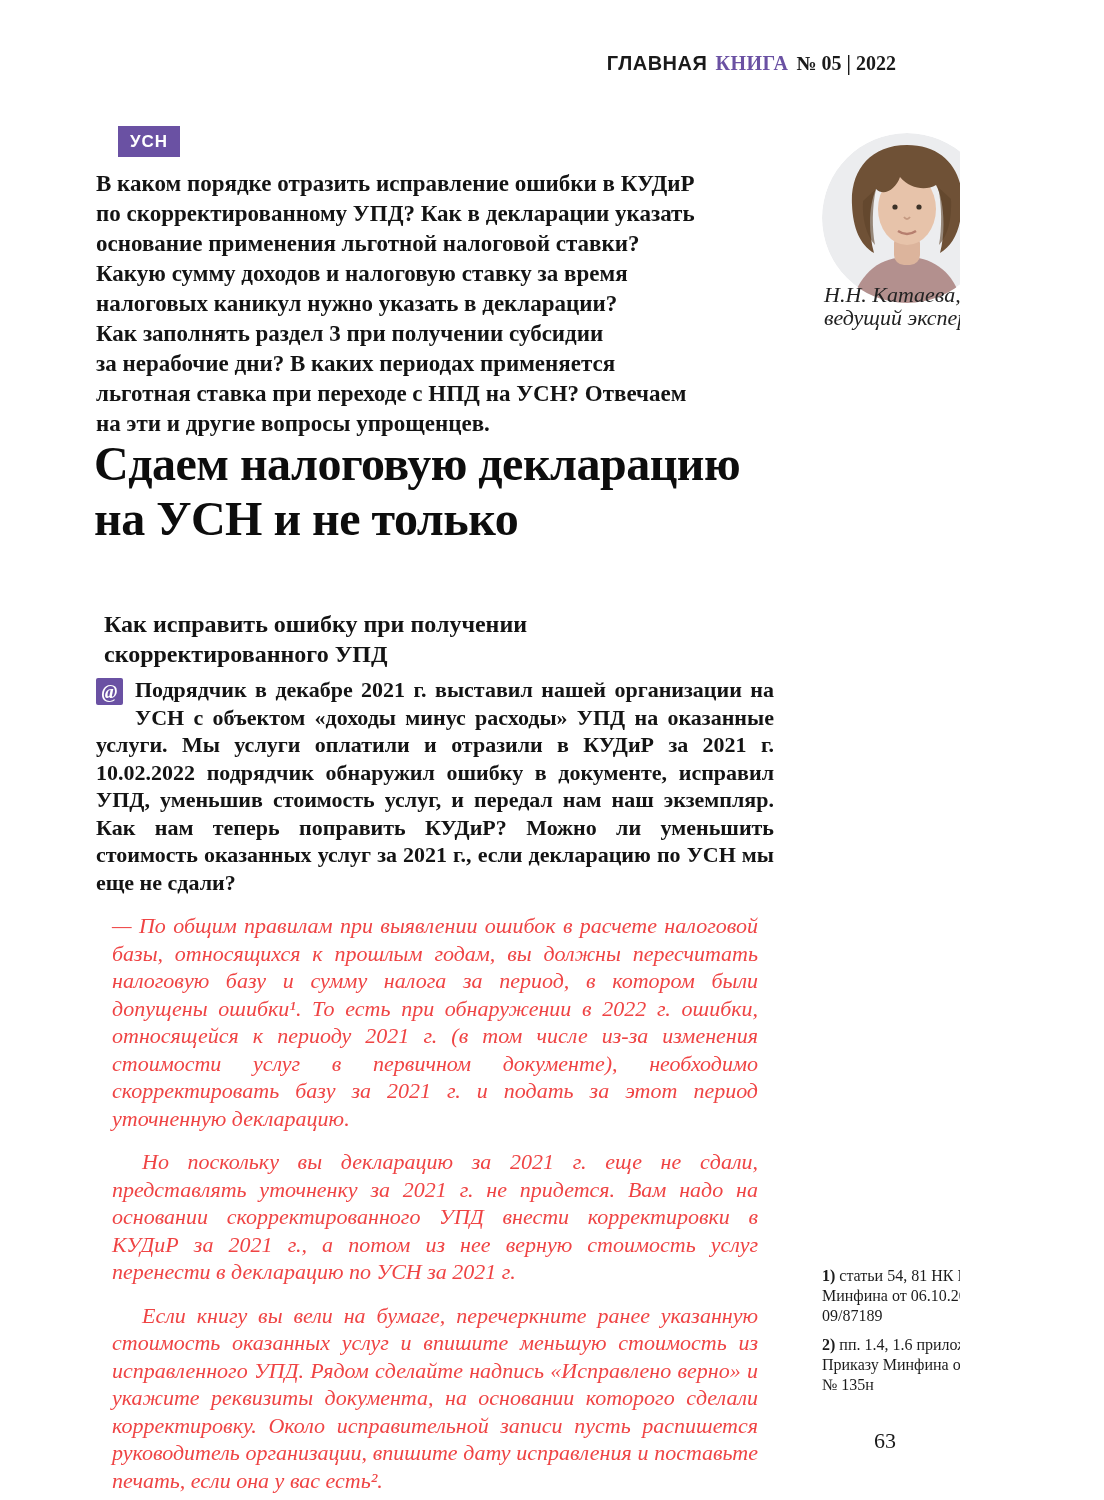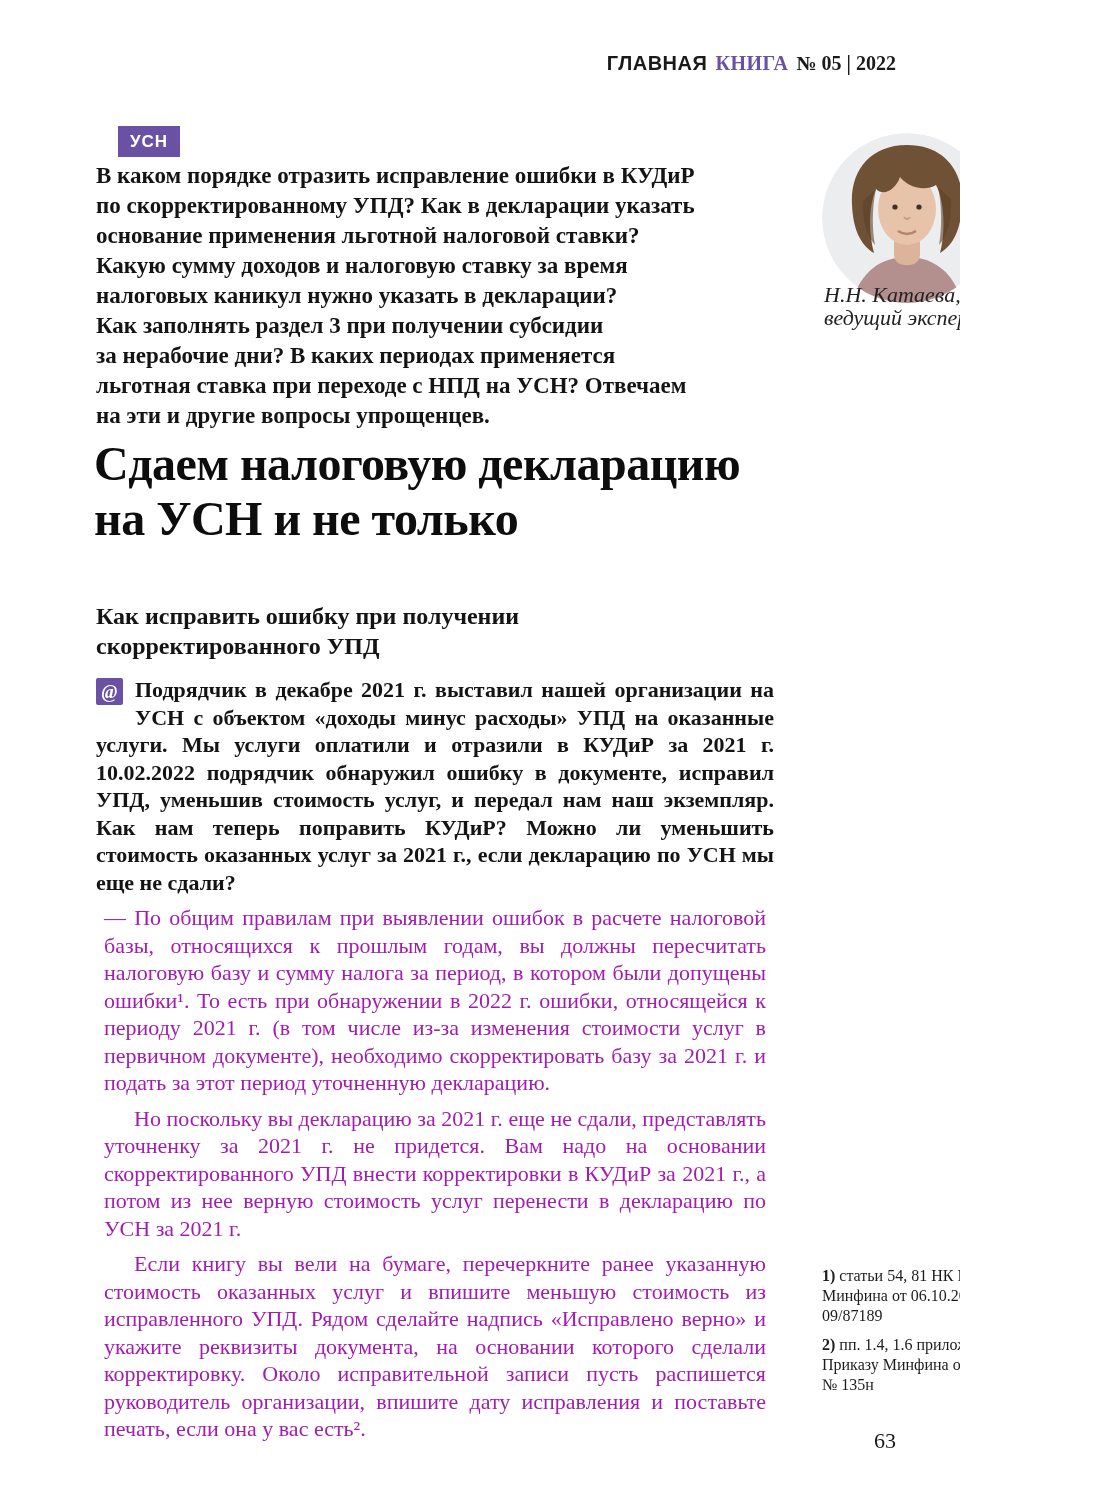--- a/index.html
+++ b/index.html
@@ -60,21 +60,21 @@
     display: flex;
     align-items: center;
     justify-content: center;
     margin-left: 22px;
   }
 
   
   .lead {
     position: absolute;
     left: 96px;
-    top: 161px;
+    top: 169px;
     width: 690px;
     font-weight: bold;
     font-size: 23px;
     line-height: 30px;
     white-space: pre-line;
     color: #141414;
   }
 
   
   .photo-wrap {
@@ -144,21 +144,21 @@
     background: #6a51a3;
     color: #ffffff;
     font-family: "Liberation Serif", serif;
     font-style: italic;
     font-weight: bold;
     font-size: 19px;
     line-height: 27px;
     text-align: center;
     border-radius: 2px;
   }
-  .answer p { margin: 8px; color: #a21caf; }
+  .answer p { margin: 16px; color: #ef4444; font-style: italic; }
   .answer p.indent { text-indent: 30px; }
 
   
   .footnotes {
     position: absolute;
     left: 822px;
     top: 1266px;
     width: 236px;
     font-size: 16px;
     line-height: 20px;
@@ -220,21 +220,21 @@
       <path d="M76,98 q9,6 18,0" stroke="#b67f6f" stroke-width="2.4" fill="none"></path>
     </svg>
   </div>
 
   <div class="caption">Н.Н. Катаева,
 ведущий эксперт</div>
 
   <h1 class="title" style="margin:0;">Сдаем налоговую декларацию
 на УСН и не только</h1>
 
-  <h2 class="subhead" style="margin:0;">Как исправить ошибку при получении
+  <h2 class="subhead" style="margin:8px;">Как исправить ошибку при получении
 скорректированного УПД</h2>
 
   <div class="body-col">
     <p class="question">
       <span class="at-icon">@</span><span>Подрядчик в декабре 2021 г. выставил нашей организации на УСН с объектом «доходы минус расходы» УПД на оказанные услуги. Мы услуги оплатили и отразили в КУДиР за 2021 г. 10.02.2022 подрядчик обнаружил ошибку в документе, исправил УПД, уменьшив стоимость услуг, и передал нам наш экземпляр. Как нам теперь поправить КУДиР? Можно ли уменьшить стоимость оказанных услуг за 2021 г., если декларацию по УСН мы еще не сдали?</span>
     </p>
     <div class="answer">
       <p>—  По общим правилам при выявлении ошибок в расчете налоговой базы, относящихся к прошлым годам, вы должны пересчитать налоговую базу и сумму налога за период, в котором были допущены ошибки¹. То есть при обнаружении в 2022 г. ошибки, относящейся к периоду 2021 г. (в том числе из-за изменения стоимости услуг в первичном документе), необходимо скорректировать базу за 2021 г. и подать за этот период уточненную декларацию.</p>
       <p class="indent">Но поскольку вы декларацию за 2021 г. еще не сдали, представлять уточненку за 2021 г. не придется. Вам надо на основании скорректированного УПД внести корректировки в КУДиР за 2021 г., а потом из нее верную стоимость услуг перенести в декларацию по УСН за 2021 г.</p>
       <p class="indent">Если книгу вы вели на бумаге, перечеркните ранее указанную стоимость оказанных услуг и впишите меньшую стоимость из исправленного УПД. Рядом сделайте надпись «Исправлено верно» и укажите реквизиты документа, на основании которого сделали корректировку. Около исправительной записи пусть распишется руководитель организации, впишите дату исправления и поставьте печать, если она у вас есть².</p>

